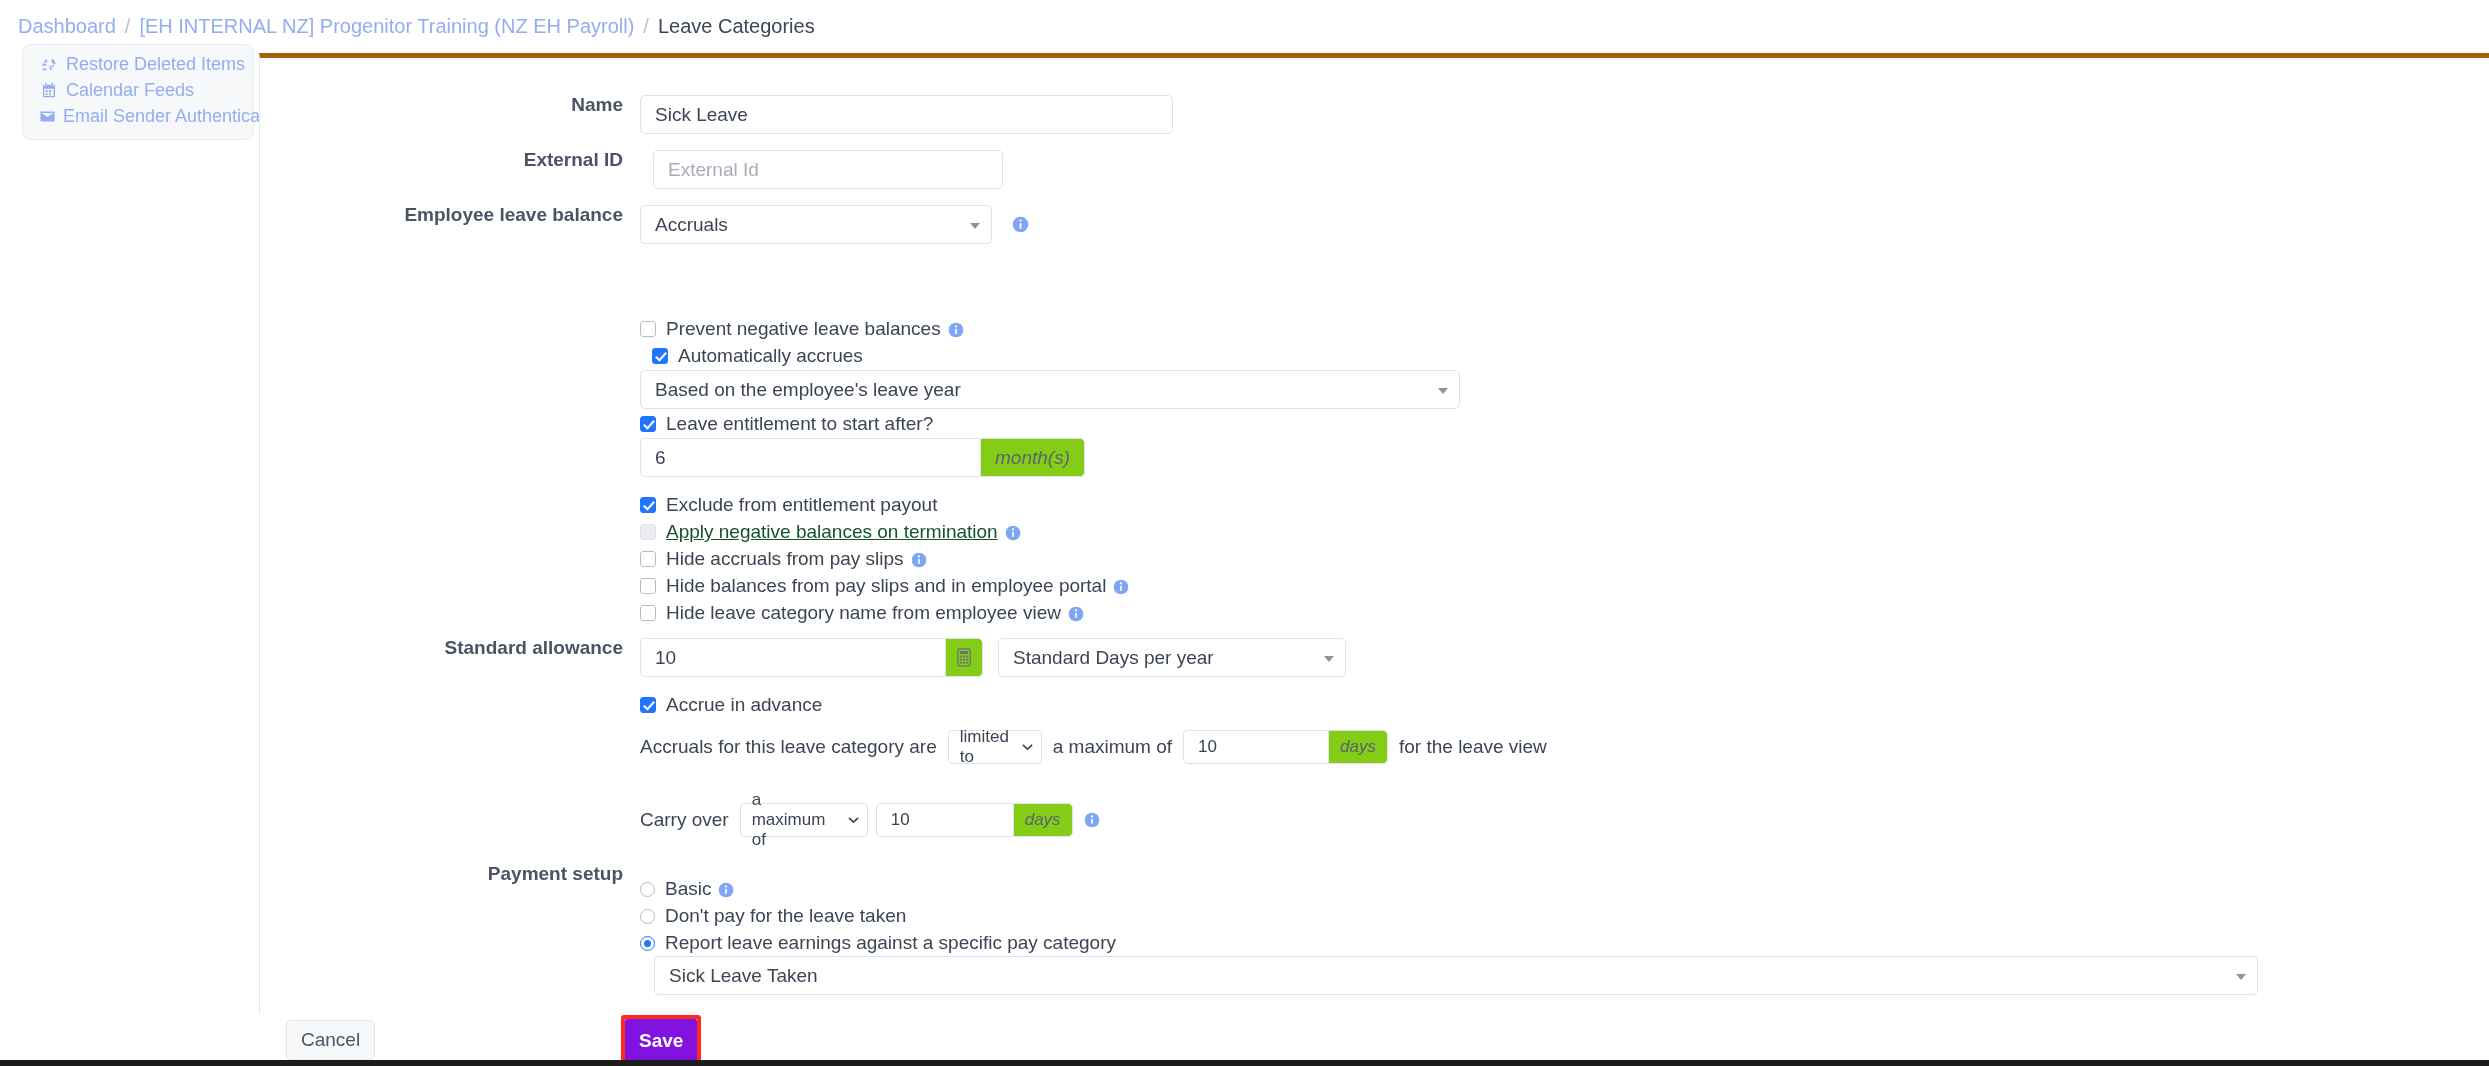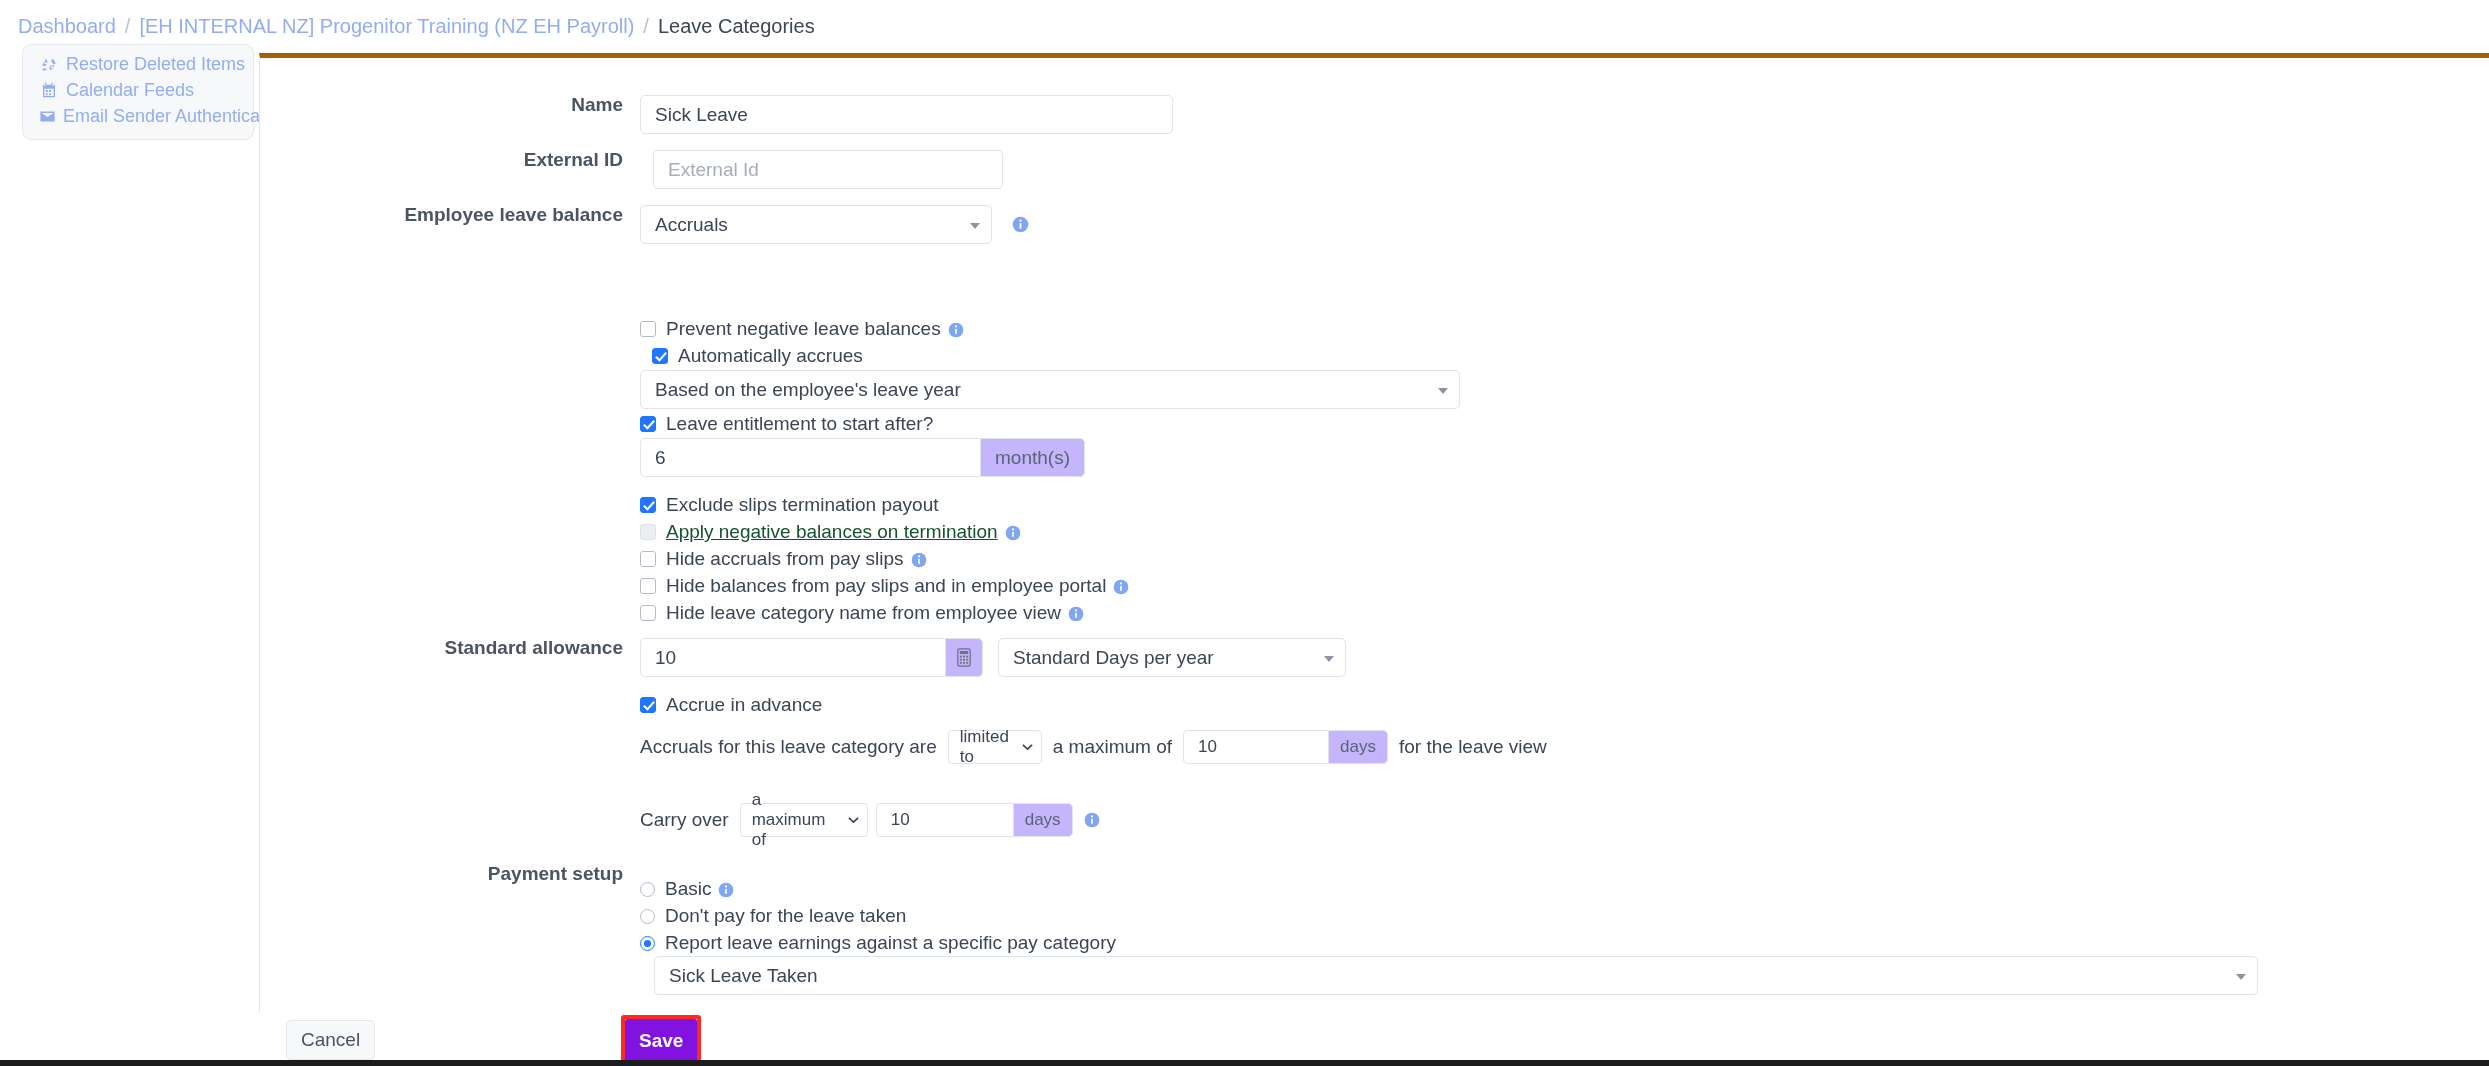--- a/index.html
+++ b/index.html
@@ -129,27 +129,28 @@
     margin-top: -4px;
     width: 11px; height: 8px;
   }
 
   
   .igroup { display: flex; align-items: stretch; }
   .igroup .inp { border-radius: 5px 0 0 5px; border-right: none; }
   .suffix {
     border: 1px solid #dfe3ea;
     border-radius: 0 5px 5px 0;
-    background: #c4b5fd;
+    background: #84cc16;
     height: 39px;
     display: flex; align-items: center; justify-content: center;
     padding: 0 14px;
     font-size: 19px;
     color: #5b6474;
     white-space: nowrap;
+    font-style: italic;
   }
   .suffix.icon-sfx { padding: 0 11px; }
 
   
   .cb-line { display: flex; align-items: center; height: 26px; font-size: 19px; color: #3b4554; white-space: nowrap; }
   .cb-line.dim { color: #14532d; text-decoration: underline; }
   .cbox {
     width: 16px; height: 16px;
     border: 1px solid #b5bcc7;
     border-radius: 3px;
@@ -339,21 +340,21 @@
     <div class="row" style="left:380px; top:380px;">
       <div class="igroup">
         <div class="inp" style="width:340px;">6</div>
         <div class="suffix">month(s)</div>
       </div>
     </div>
 
     <div class="row" style="left:380px; top:434px;">
       <div class="cb-line">
         <span class="cbox checked"></span>
-        <span>Exclude slips termination payout</span>
+        <span>Exclude from entitlement payout</span>
       </div>
     </div>
 
     <div class="row" style="left:380px; top:461px;">
       <div class="cb-line dim">
         <span class="cbox disabled"></span>
         <span>Apply negative balances on termination</span>
         <span class="info">
           <svg width="16" height="16" viewBox="0 0 24 24">
               <circle cx="12" cy="12" r="11" fill="#7fa5f5"></circle>

